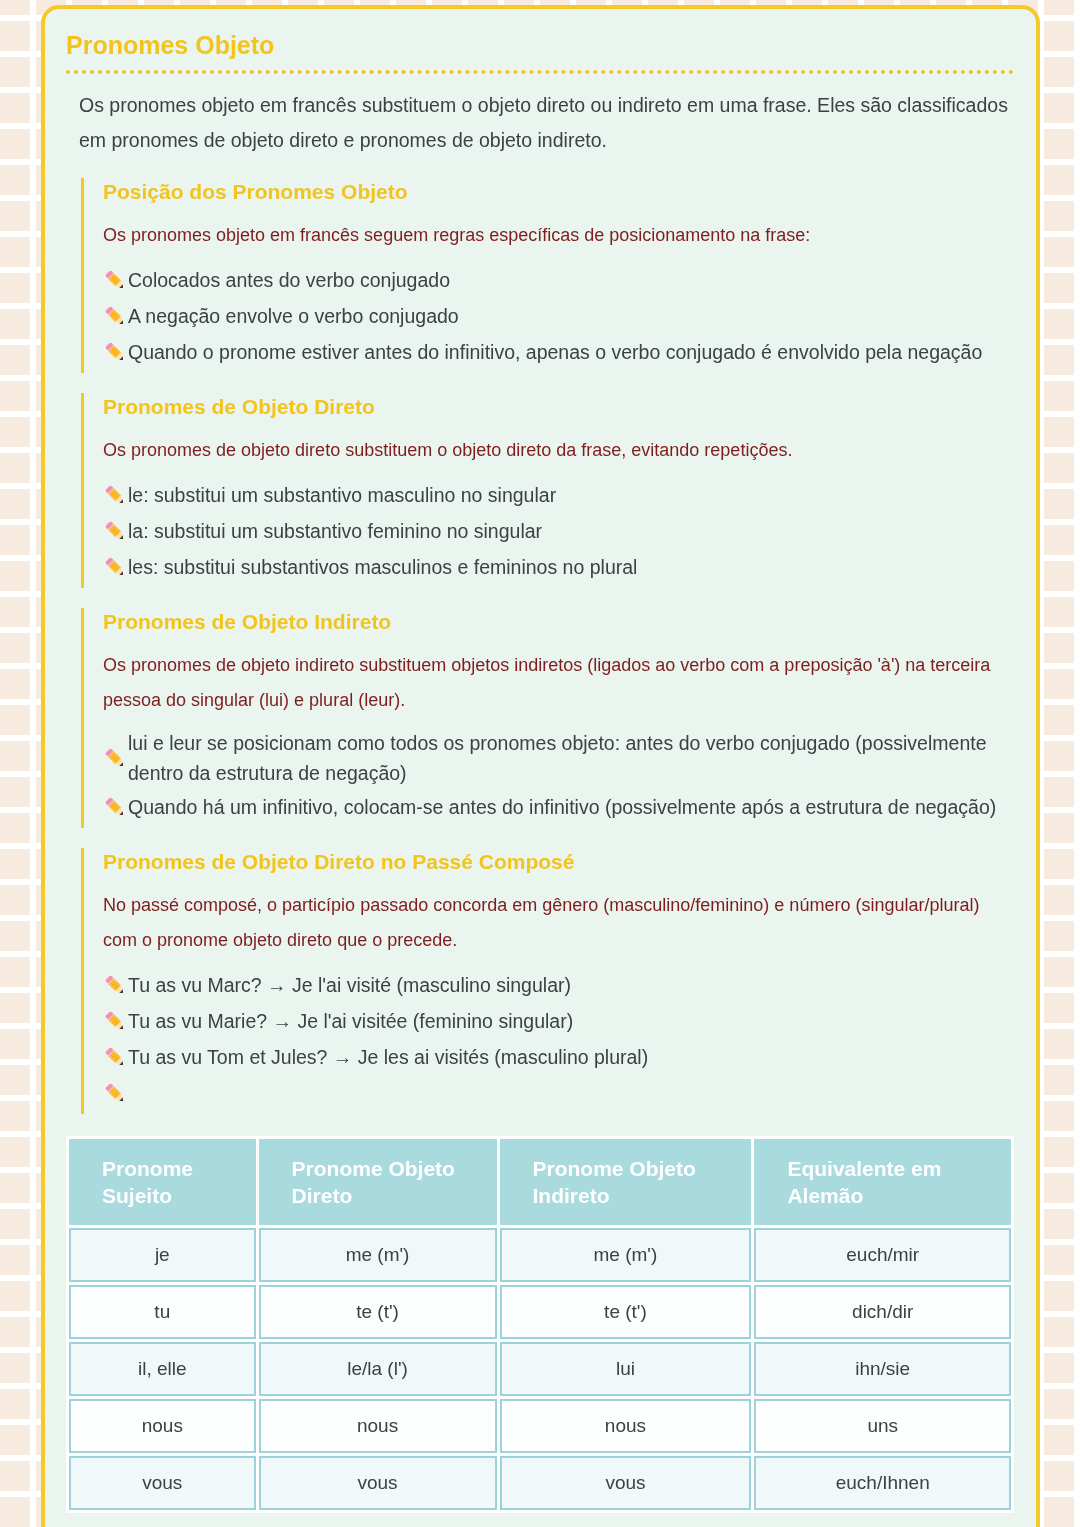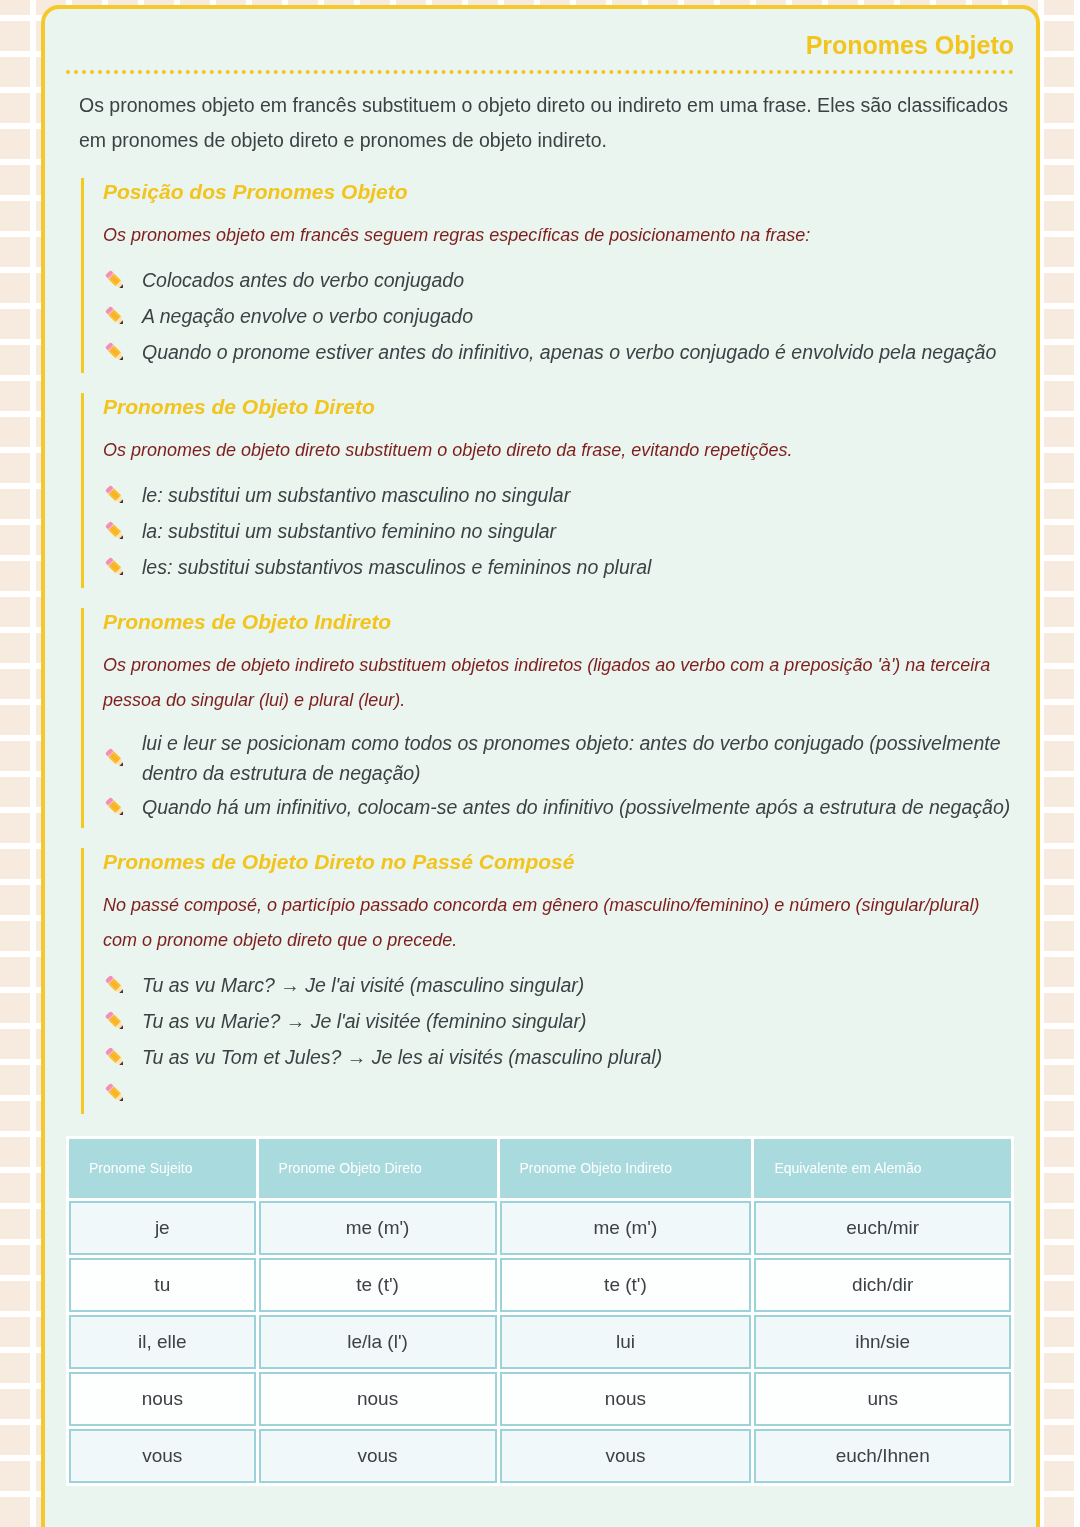--- a/index.html
+++ b/index.html
@@ -26,57 +26,54 @@
     background: #e9f5ee;
     border: 4px solid #f5c92a;
     border-radius: 18px;
     padding: 20px 22px 0 21px;
   }
   h1.page-title {
     margin: 2px 0 10px 0;
     font-size: 25px;
     font-weight: bold;
     color: #f2c41d;
-    text-align: right;
   }
   .dotted-divider {
     border: none;
     border-bottom: 4px dotted #f2c41d;
     margin: 0 0 14px 0;
     height: 0;
   }
   p.intro {
     margin: 14px 0 20px 13px;
     font-size: 19.5px;
     line-height: 35px;
     color: #3d4145;
   }
   section.sub {
     border-left: 3px solid #f4c81f;
     margin: 4px 0 20px 15px;
     padding: 2px 0 2px 19px;
-    font-style: italic;
   }
   section.sub h2 {
     margin: 0 0 14px 0;
     font-size: 21px;
     font-weight: bold;
     color: #f2c41d;
   }
   section.sub p.sec-intro {
     margin: 0 0 10px 0;
     font-size: 18px;
     line-height: 35px;
     color: #7f1d1d;
   }
   .bullets { }
   .bullet {
     display: flex;
     align-items: center;
-    gap: 14px;
     margin: 2px 0;
     min-height: 34px;
     font-size: 19.5px;
     line-height: 30px;
     color: #3d4145;
   }
   .pencil {
     width: 25px;
     height: 25px;
     flex: none;
@@ -88,25 +85,25 @@
     border-spacing: 3px;
     background: #ffffff;
   }
   table.prtable col.c1 { width: 20%; }
   table.prtable col.c2 { width: 25.5%; }
   table.prtable col.c3 { width: 27%; }
   table.prtable col.c4 { width: 27.5%; }
   table.prtable th {
     background: #a9dade;
     color: #ffffff;
-    font-weight: normal;
-    font-size: 14px;
+    font-weight: bold;
+    font-size: 21px;
     line-height: 27px;
     text-align: left;
-    padding: 16px 20px;
+    padding: 16px 33px;
     vertical-align: top;
   }
   table.prtable td {
     border: 2px solid #9ed2da;
     text-align: center;
     font-size: 19px;
     color: #3d4145;
     padding: 14px 0;
   }
   table.prtable tbody tr:nth-child(odd) td { background: #f0f8fa; }

